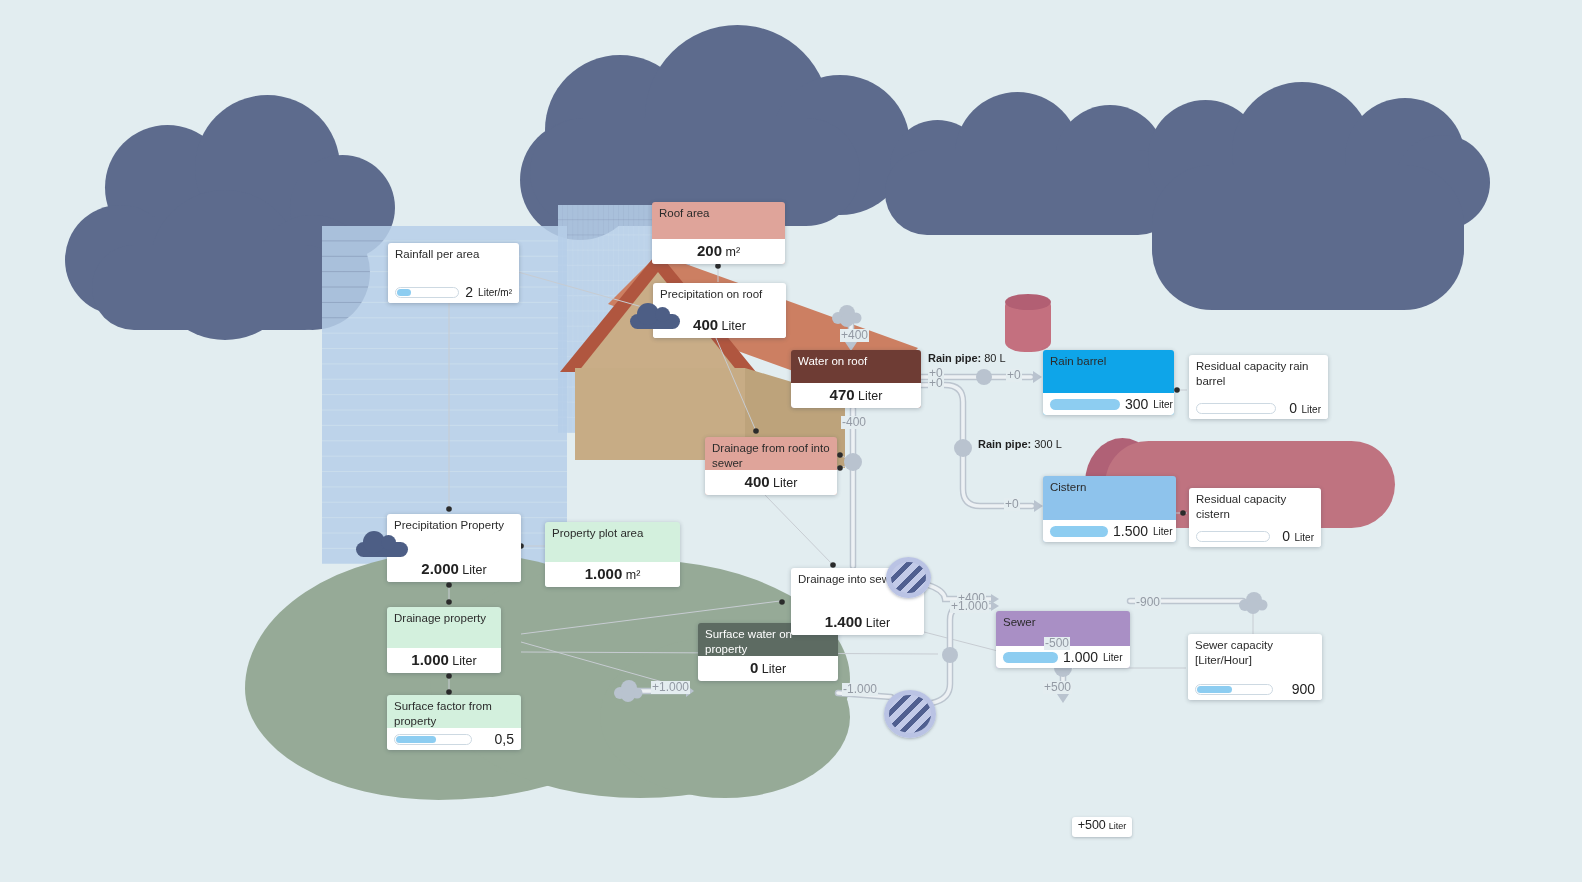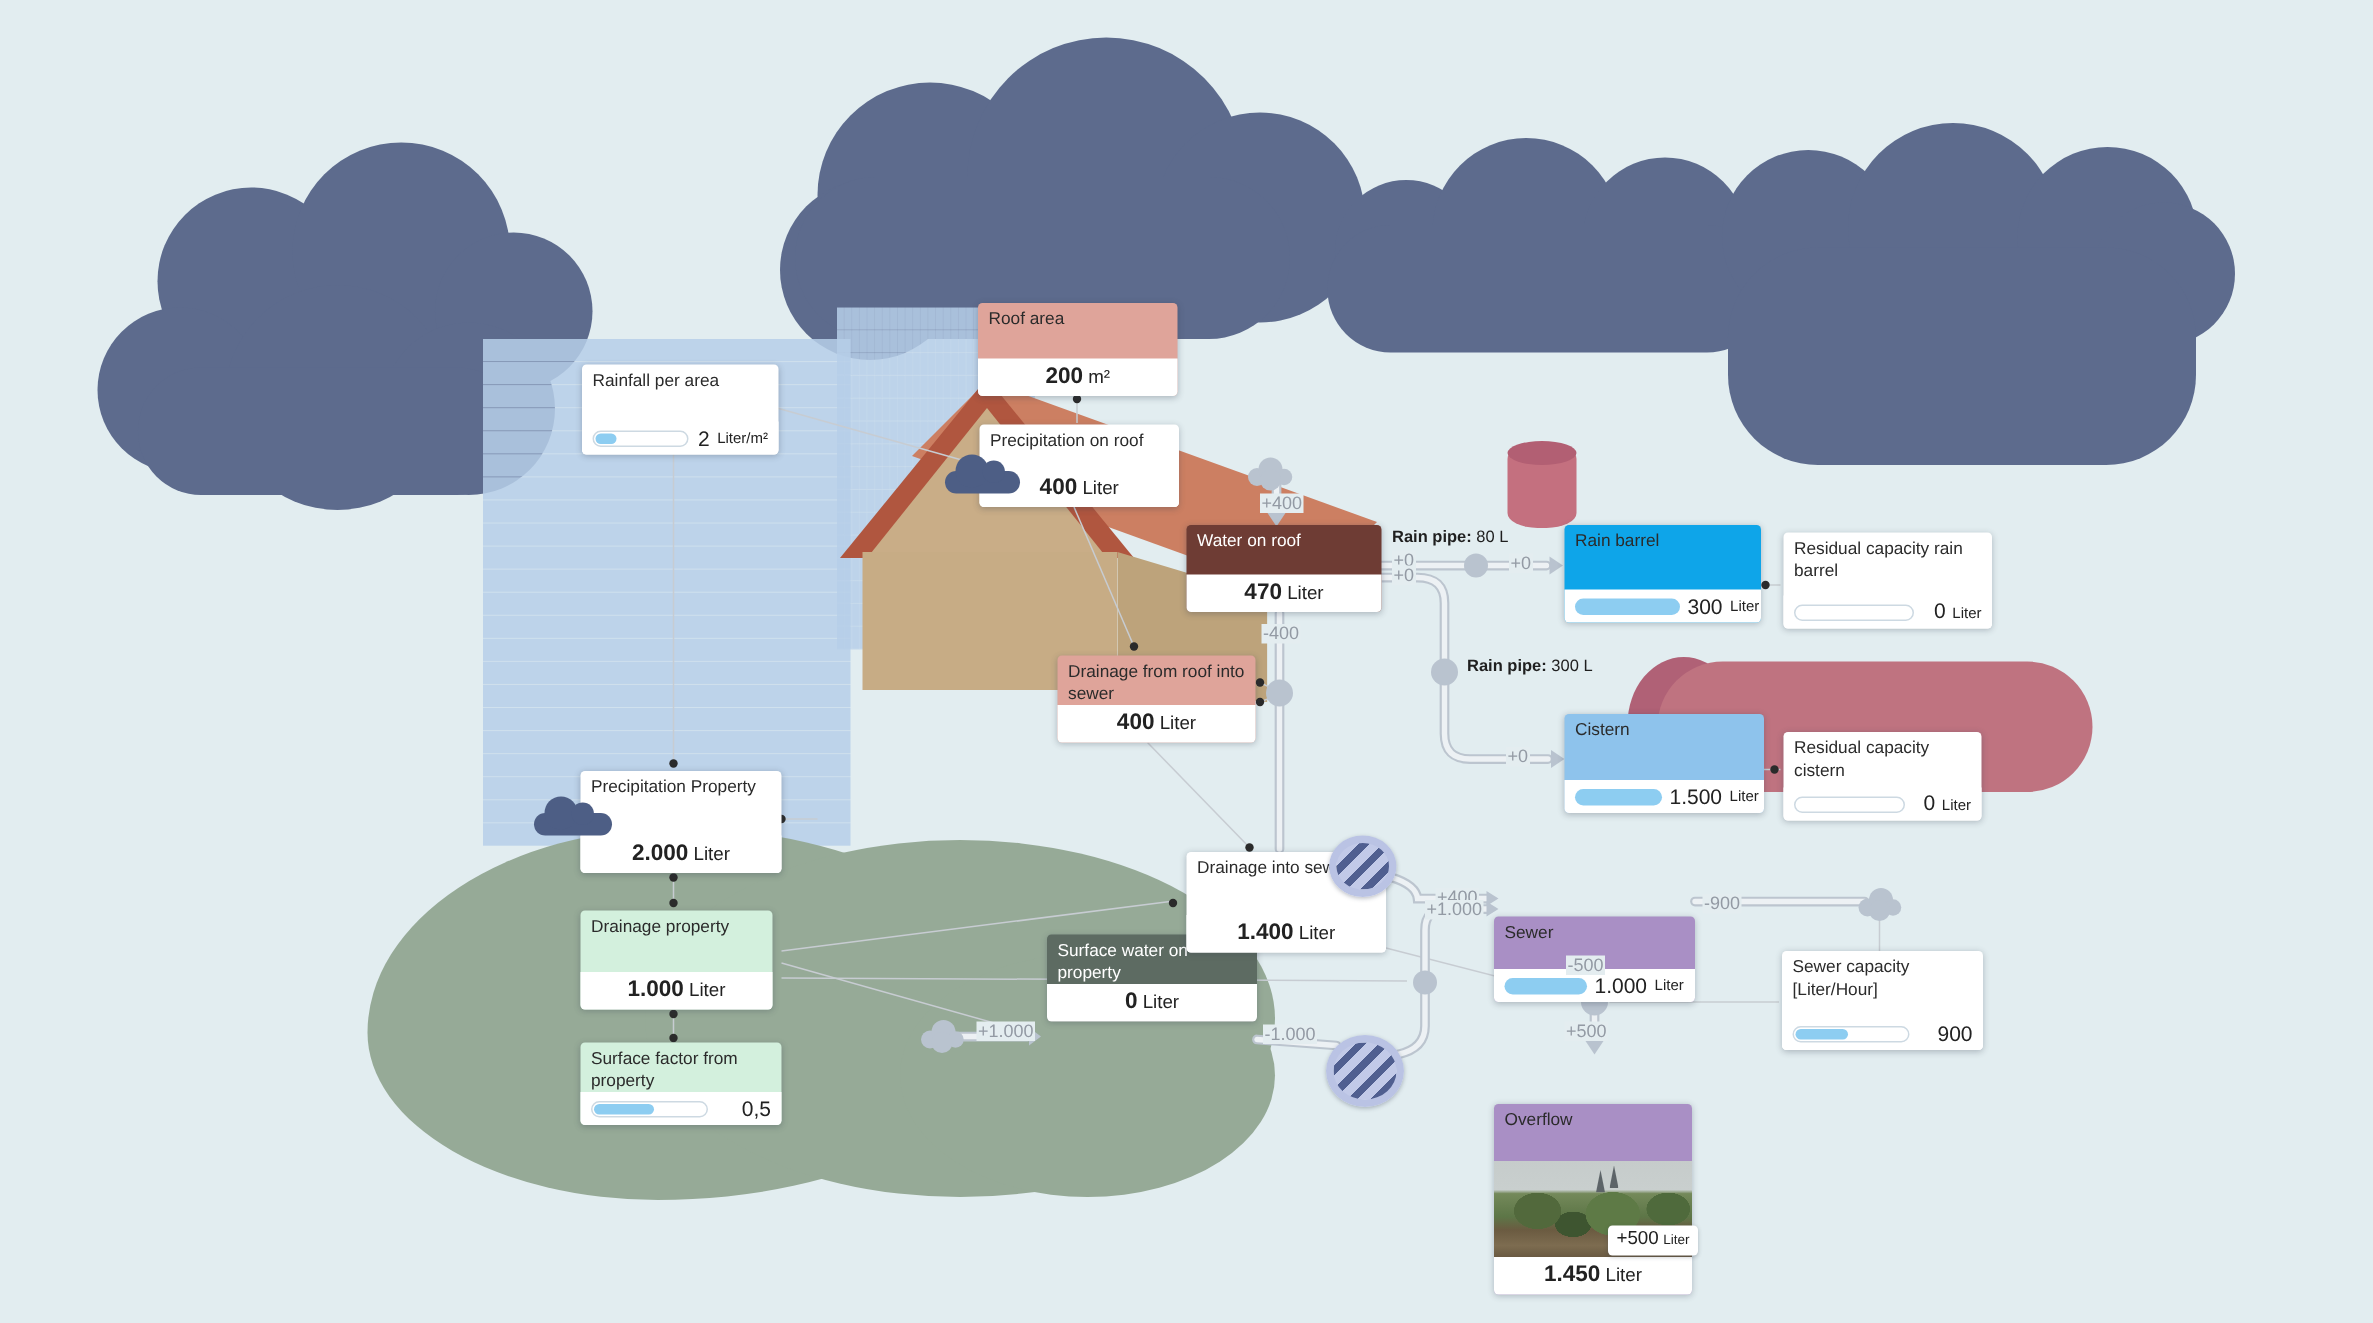--- a/index.html
+++ b/index.html
@@ -297,22 +297,26 @@
       <div class="track" style="width:74px"></div>
       <span><span class="num">0</span> <span class="unit-sm">Liter</span></span>
     </div>
   </div>
 
   <div class="box" style="left:387px;top:514px;width:134px;height:68px">
     <div class="hd">Precipitation Property</div>
     <div class="cv"><b>2.000</b> <span>Liter</span></div>
   </div>
 
-
-  <div class="box bg-mint" style="left:387px;top:607px;width:128px;height:66px">
+  <div class="box bg-mint" style="left:545px;top:522px;width:135px;height:65px">
+    <div class="hd">Property plot area</div>
+    <div class="cv"><b>1.000</b> <span>m²</span></div>
+  </div>
+
+  <div class="box bg-mint" style="left:387px;top:607px;width:114px;height:66px">
     <div class="hd">Drainage property</div>
     <div class="cv"><b>1.000</b> <span>Liter</span></div>
   </div>
 
   <div class="box bg-mint" style="left:387px;top:695px;width:134px;height:55px">
     <div class="hd">Surface factor from property</div>
     <div class="vrow" style="justify-content:space-between">
       <div class="track" style="width:78px">
           <div class="fill" style="width:40px"></div>
         </div>
@@ -342,28 +346,20 @@
   <div class="box" style="left:1188px;top:634px;width:134px;height:66px">
     <div class="hd">Sewer capacity [Liter/Hour]</div>
     <div class="vrow" style="justify-content:space-between">
       <div class="track" style="width:78px">
           <div class="fill" style="width:35px"></div>
         </div>
       <span class="num">900</span>
     </div>
   </div>
 
-  <div class="box bg-purple" style="left:996px;top:700px;width:132px;height:127px">
-    <div class="hd">Overflow</div>
-    <div class="photo" style="top:38px;height:64px">
-      <div class="spire" style="left:68px;top:6px"></div>
-      <div class="spire" style="left:77px;top:3px"></div>
-    </div>
-    <div class="cv"><b>1.450</b> <span>Liter</span></div>
-  </div>
   <div class="badge" style="left:1072px;top:817px;width:50px;height:18px">
     <span class="bv">+500</span>
       <span class="bu">Liter</span>
   </div>
 
   <div class="mcloud" style="left:630px;top:314px;width:50px"></div>
   <div class="mcloud" style="left:356px;top:542px;width:52px"></div>
   <div class="drain" style="left:886px;top:557px;width:45px;height:41px"></div>
   <div class="drain" style="left:884px;top:690px;width:52px;height:48px"></div>
 

